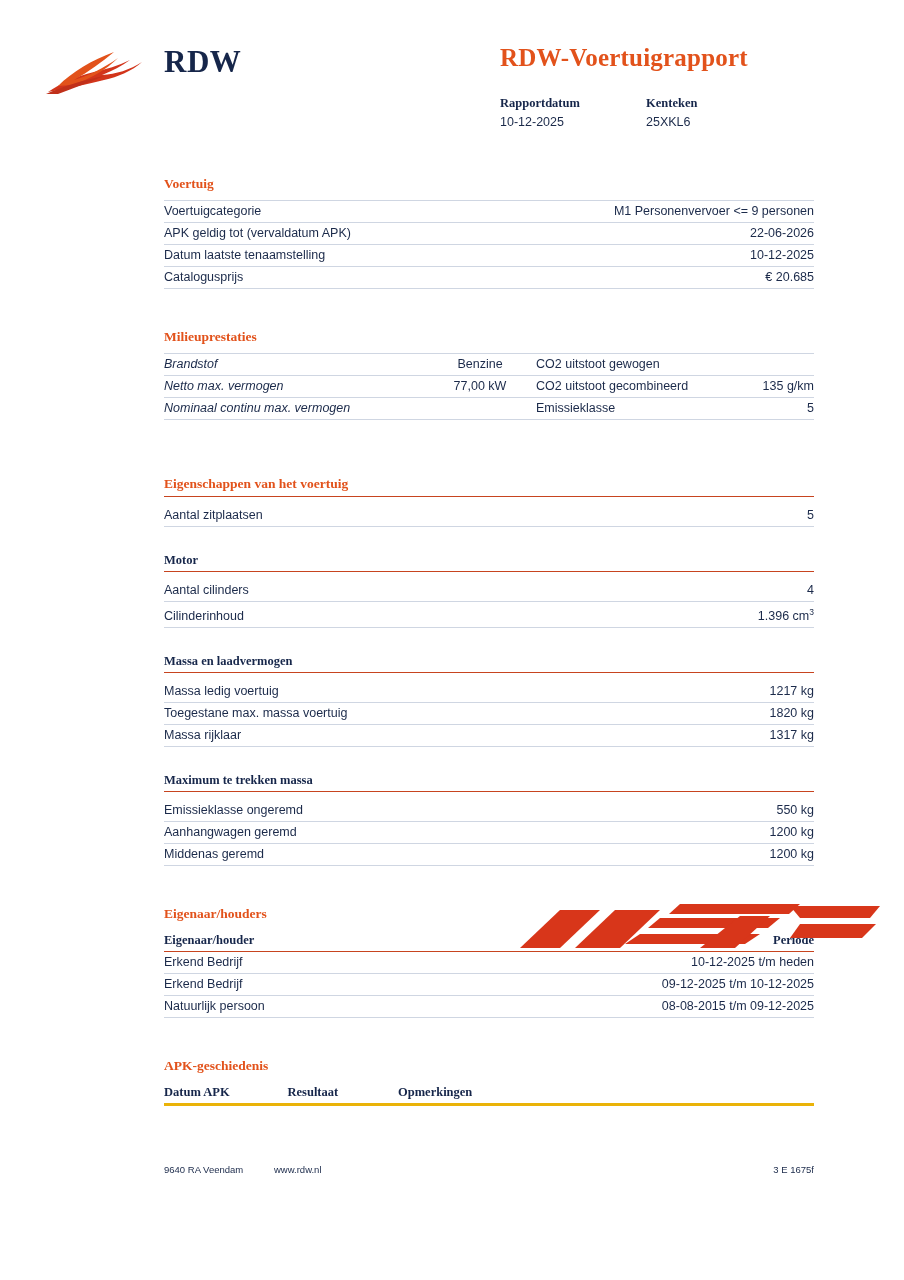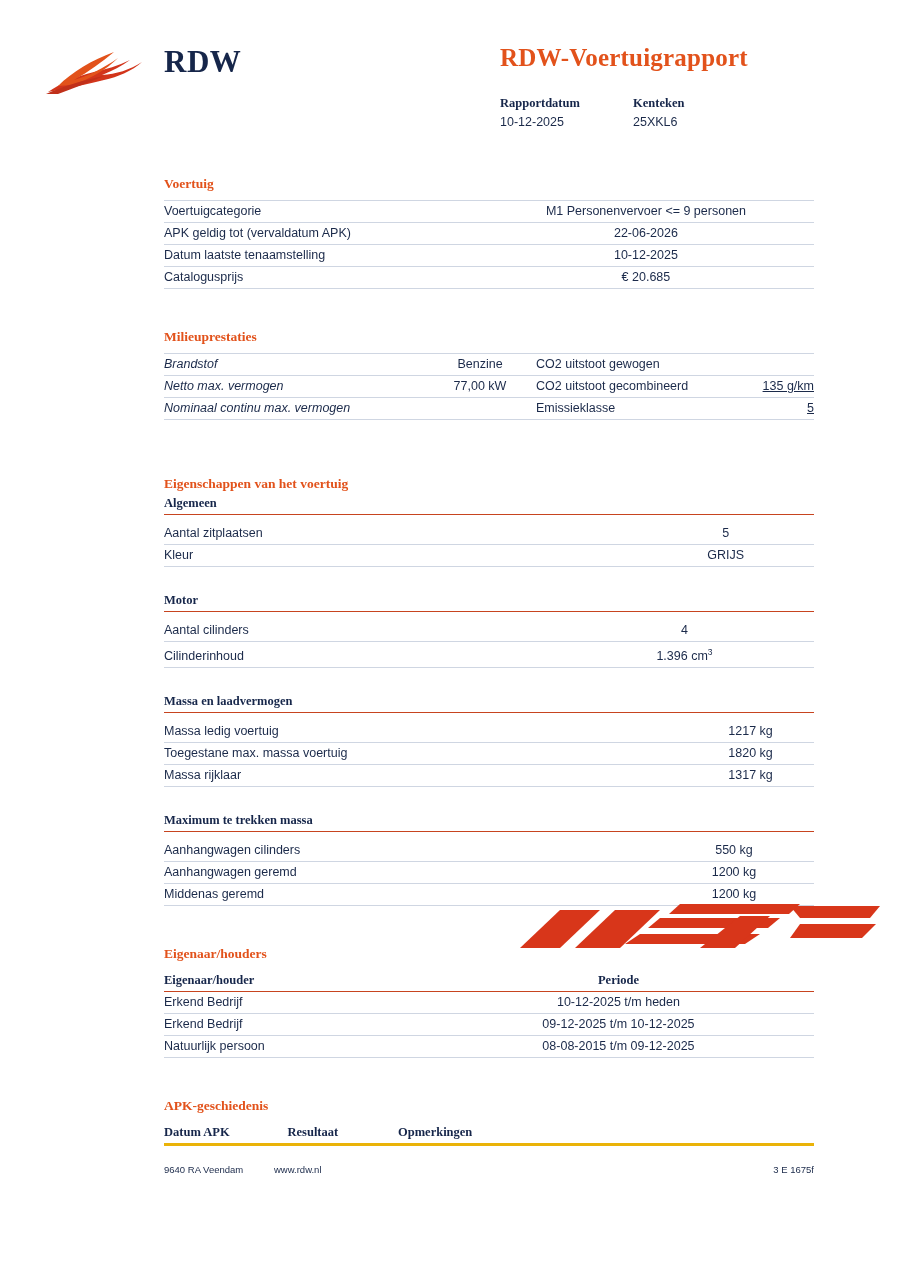--- a/index.html
+++ b/index.html
@@ -55,21 +55,21 @@
     font-size: 25px;
     font-weight: bold;
     color: #e2521b;
     letter-spacing: 0.2px;
   }
   .meta {
     position: absolute;
     left: 500px; top: 96px;
     width: 360px;
   }
-  .meta-row { display: flex; }
+  .meta-row { display: flex; gap: 13px; }
   .meta-col { width: 133px; }
   .meta-label {
     font-family: "Liberation Serif", serif;
     font-weight: bold;
     font-size: 12.5px;
     color: #16264a;
     padding-bottom: 4px;
   }
   .meta-value {
     font-size: 12.5px;
@@ -105,35 +105,35 @@
     margin-top: 8px;
   }
   td {
     padding: 3px 0 3px 0;
     vertical-align: bottom;
     border-bottom: 1px solid #cfd6e2;
     height: 21px;
     line-height: 15px;
   }
   tr.first td { border-top: 1px solid #cfd6e2; }
-  .r { text-align: center; }
+  .r { text-align: right; }
   .rule-orange {
     border: 0;
     border-top: 1px solid #c7441f;
     margin: 0;
   }
   .gap-26 { height: 26px; }
   .gap-40 { height: 40px; }
   .gap-56 { height: 56px; }
 
   
   .env td.c1 { width: 44%; font-style: italic; }
   .env td.c2 { width: 12%; text-align: center; padding-right: 18px;}
   .env td.c3 { width: 30%; padding-left: 8px; }
-  .env td.c4 { width: 14%; text-align: right; text-decoration: underline; }
+  .env td.c4 { width: 14%; text-align: right; }
 
   .ownerhdr td {
     border-bottom: 1px solid #c7441f;
     font-family: "Liberation Serif", serif;
     font-weight: bold;
     font-size: 12.5px;
     color: #16264a;
     padding-bottom: 3px;
   }
   .apkhdr td {
@@ -253,31 +253,26 @@
         </tr>
       </tbody>
         </table>
     </div>
 
     <div class="gap-56"></div>
 
     <div class="section">
       <div class="sec-title">Eigenschappen van het voertuig</div>
 
-      <div class="sub-title">Algemeen</div>
       <hr class="rule-orange">
       <table>
         <tbody>
         <tr>
           <td>Aantal zitplaatsen</td>
           <td class="r">5</td>
-        </tr>
-        <tr>
-          <td>Kleur</td>
-          <td class="r">GRIJS</td>
         </tr>
       </tbody>
         </table>
 
       <div class="gap-26"></div>
 
       <div class="sub-title">Motor</div>
       <hr class="rule-orange">
       <table>
         <tbody>
@@ -313,21 +308,21 @@
       </tbody>
         </table>
 
       <div class="gap-26"></div>
 
       <div class="sub-title">Maximum te trekken massa</div>
       <hr class="rule-orange">
       <table>
         <tbody>
             <tr>
-          <td>Aanhangwagen cilinders</td>
+          <td>Emissieklasse ongeremd</td>
           <td class="r">550 kg</td>
         </tr>
         <tr>
           <td>Aanhangwagen geremd</td>
           <td class="r">1200 kg</td>
         </tr>
         <tr>
           <td>Middenas geremd</td>
           <td class="r">1200 kg</td>
         </tr>

